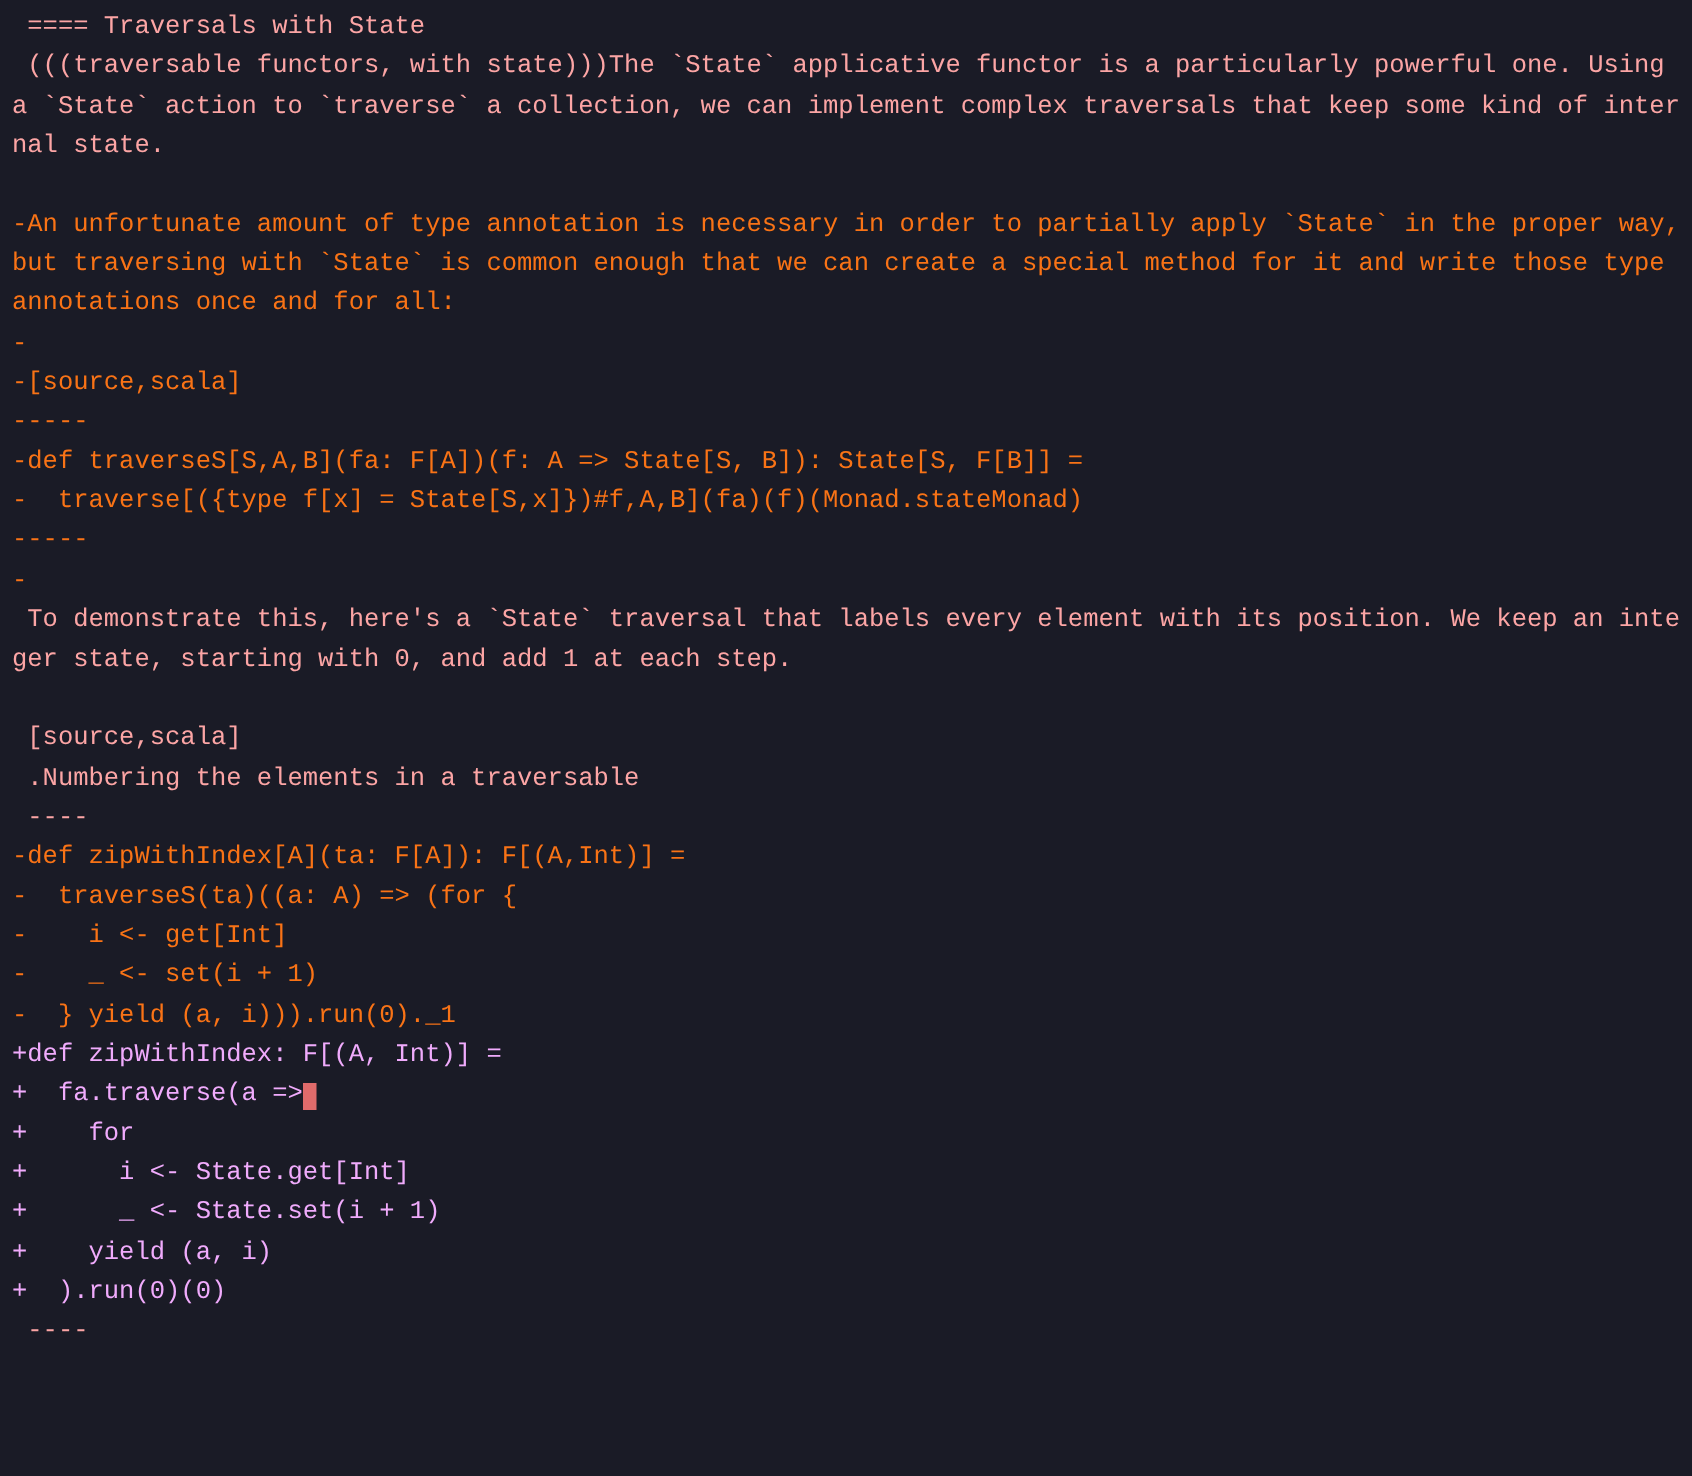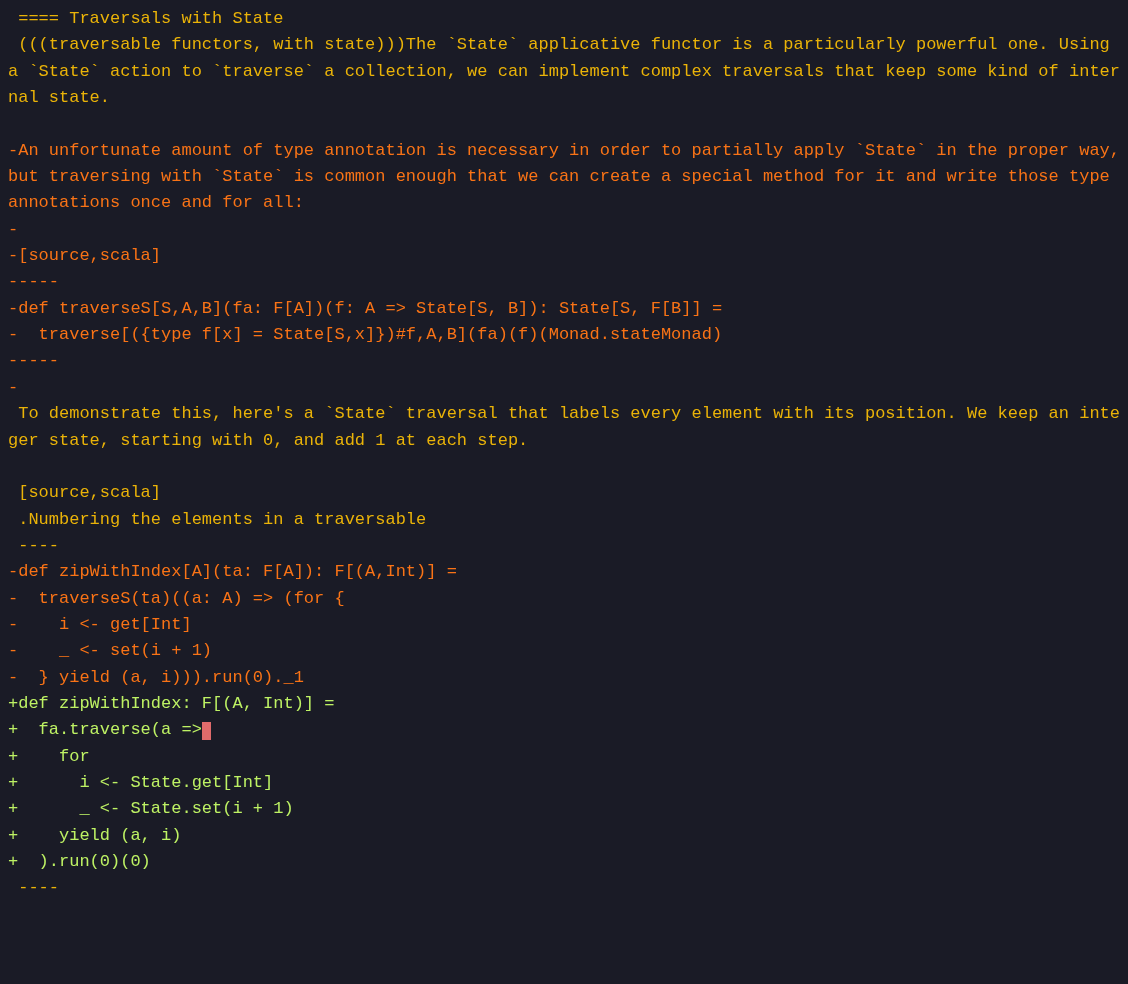--- a/index.html
+++ b/index.html
@@ -15,23 +15,23 @@
     overflow: hidden;
   }
   .editor {
     padding: 6px 0 0 0;
     white-space: pre-wrap;
     word-break: break-all;
   }
   .line {
     padding: 0 8px;
   }
-  .ctx { color: #eab308; }
+  .ctx { color: #fca5a5; }
   .del { color: #f97316; }
-  .add { color: #bef264; }
+  .add { color: #f0abfc; }
   .cursor {
     display: inline-block;
     width: 9px;
     height: 1.1em;
     background: #e06b6b;
     vertical-align: text-bottom;
     margin-bottom: -1px;
   }
 </style>
 </head>

